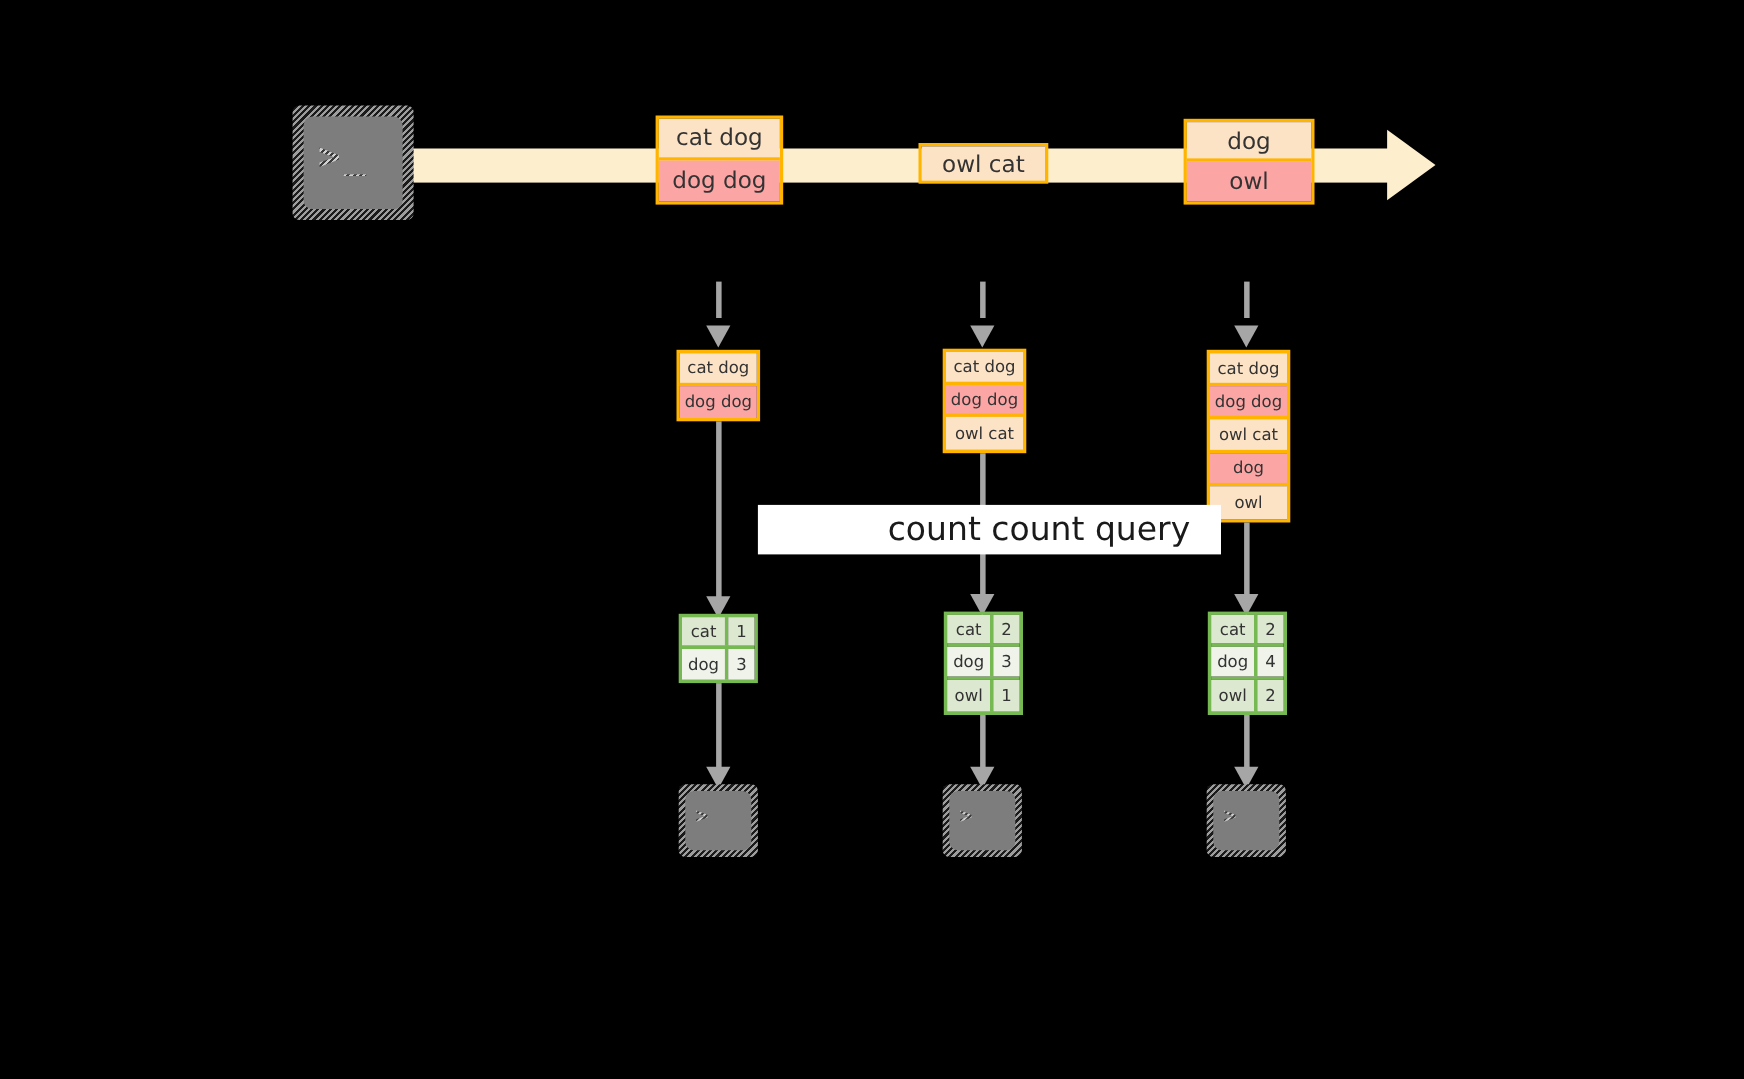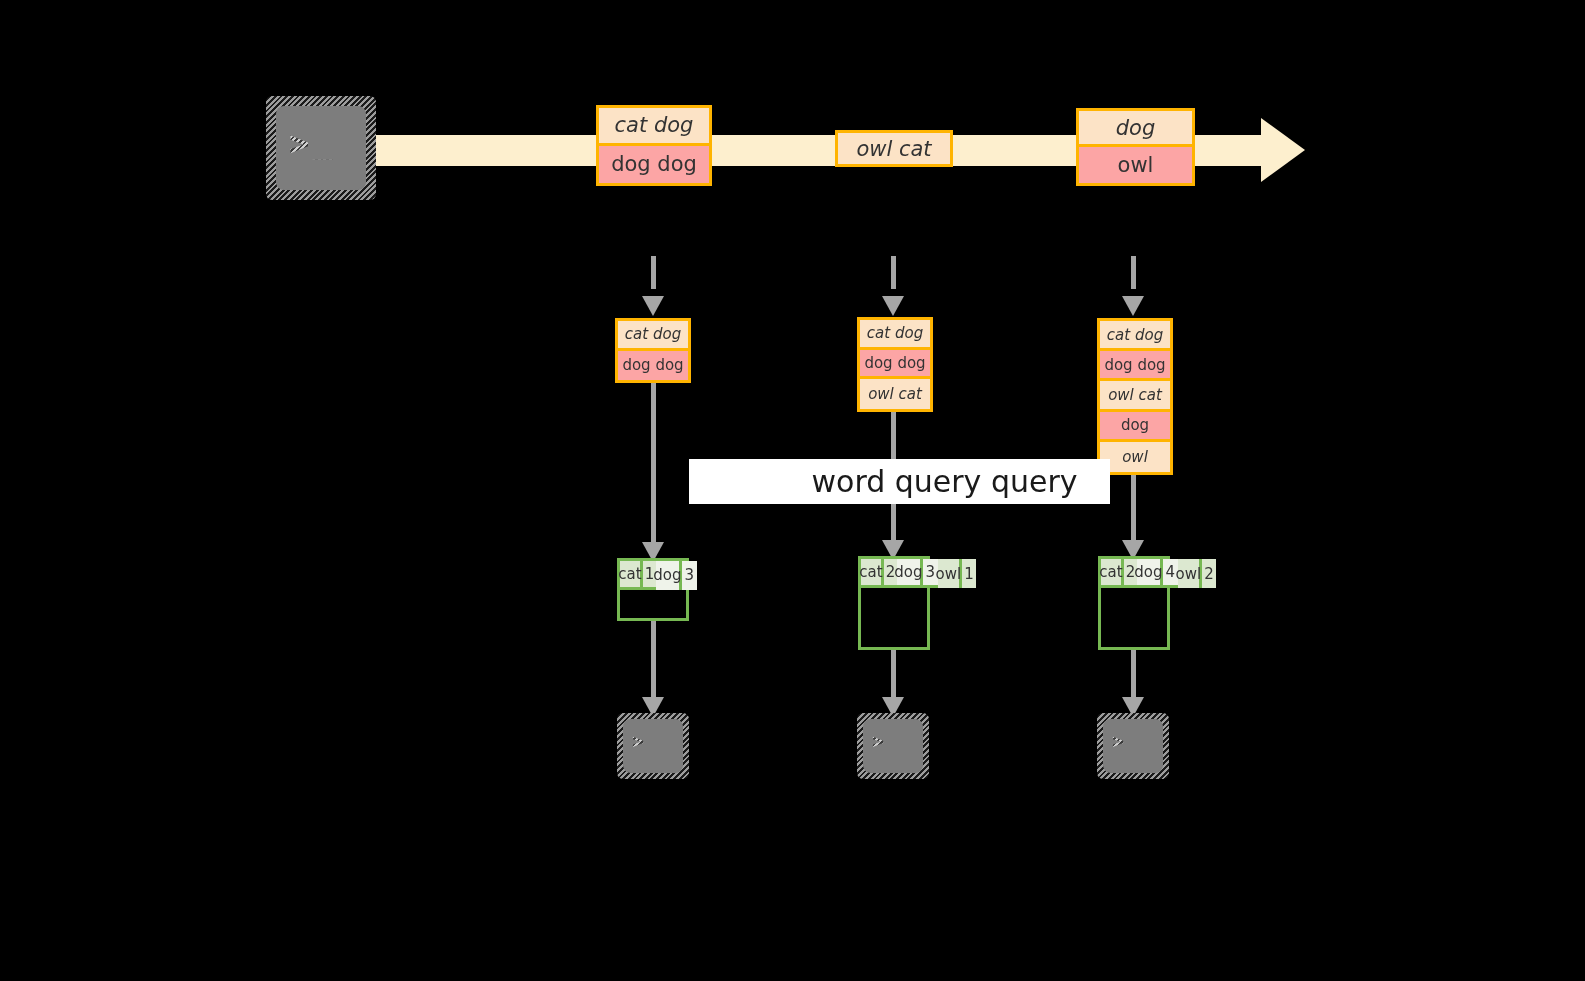--- a/index.html
+++ b/index.html
@@ -65,29 +65,29 @@
     border:3px solid #FFB400;
     display:flex;flex-direction:column;
   }
   .ebox .row{
     box-sizing:border-box;
     display:flex;align-items:center;justify-content:center;
     color:#333;
     border-bottom:3px solid #FFB400;
   }
   .ebox .row:last-child{border-bottom:none;}
-  .fill-a{background:#FCE3C6;font-style:italic;}
+  .fill-a{background:#FCE3C6;}
   .fill-b{background:#fca5a5;}
 
   
   .gbox{
     position:absolute;
     box-sizing:border-box;
     border:3px solid #76B852;
-    display:flex;flex-direction:row;
+    display:flex;flex-direction:column;
   }
   .gbox .grow{
     box-sizing:border-box;
     display:flex;
     border-bottom:3px solid #76B852;
   }
   .gbox .grow:last-child{border-bottom:none;}
   .gbox .gk,.gbox .gv{
     box-sizing:border-box;
     display:flex;align-items:center;justify-content:center;
@@ -246,16 +246,16 @@
   <div class="vhead" style="left:1122px;top:697px;"></div>
 
   <div class="term" style="left:1097px;top:713px;width:72px;height:66px;padding:6px;">
     <div class="term-inner">
       <div class="term-glyph" style="left:9px;top:12px;font-size:20px;letter-spacing:2px;">&gt;_</div>
     </div>
   </div>
 
   <div class="qband" style="left:689px;top:459px;width:421px;height:45px;">
     <div style="width:100%;text-align:center;font-size:30px;padding-left:90px;
-                box-sizing:border-box;">word query query</div>
+                box-sizing:border-box;">count count query</div>
   </div>
 
 </div>
 
 </body></html>

